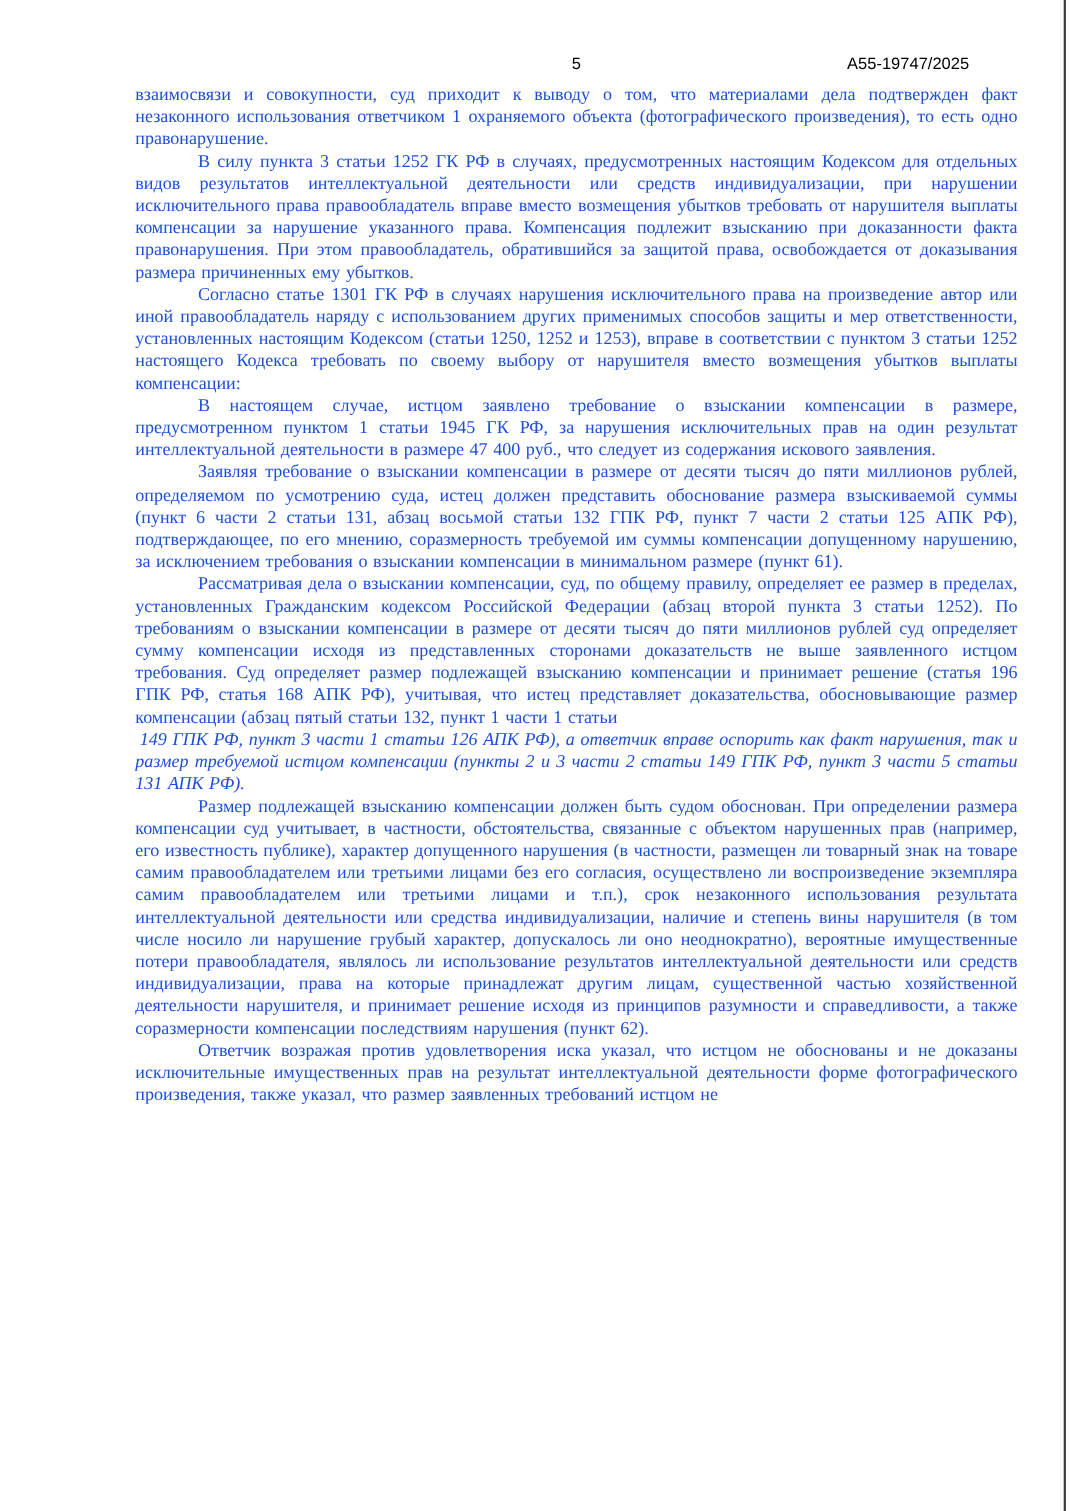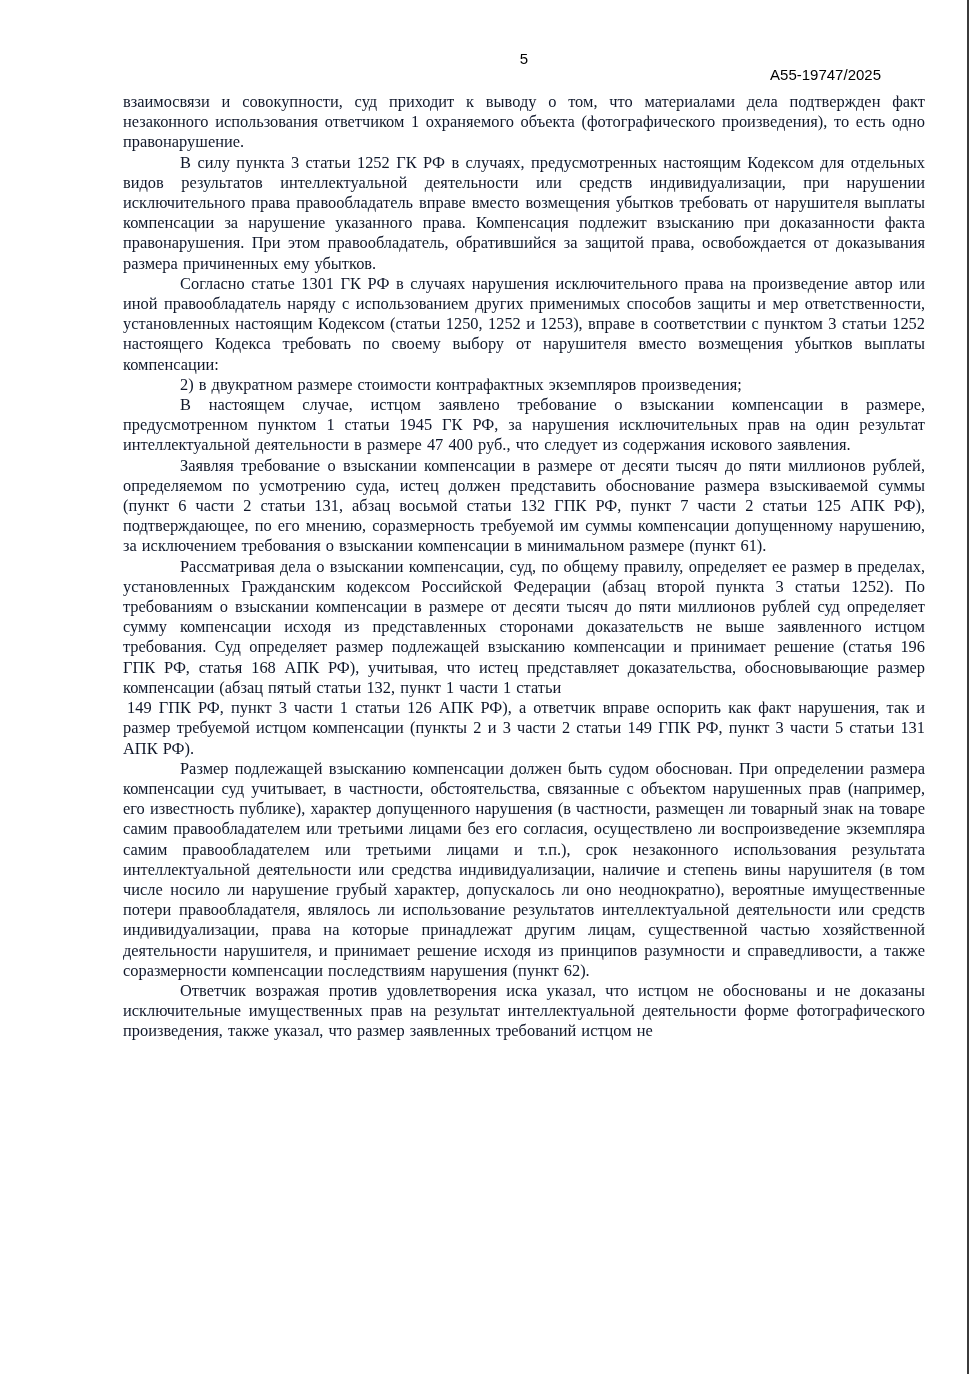--- a/index.html
+++ b/index.html
@@ -30,55 +30,54 @@
     color: #000000;
   }
   .page-number {
     position: absolute;
     left: 0; right: 0;
     text-align: center;
   }
   .case-number {
     position: absolute;
     right: 44px;
-    top: 16px;
+    top: 0;
     white-space: nowrap;
     margin-left: 16px;
   }
   .document-body {
     position: absolute;
-    top: 92px; left: 123px; width: 802px;
+    top: 76px; left: 123px; width: 802px;
     font-size: 16.4px;
     line-height: 20.2px;
-    color: #0f172a;
+    color: #1d4ed8;
     text-align: justify;
     word-spacing: 1px;
   }
   .document-body p {
     text-indent: 57px;
     margin: 0;
   }
   .document-body p.no-indent { text-indent: 0; }
-  .document-body p.tiny-indent { text-indent: 4px; }
+  .document-body p.tiny-indent { text-indent: 4px; font-style: italic; }
 </style>
 </head>
 <body>
 
 <div class="page">
 
   <div class="page-header">
     <div class="page-number">5</div>
     <div class="case-number">А55-19747/2025</div>
   </div>
 
   <div class="document-body">
     <p class="no-indent">взаимосвязи и совокупности, суд приходит к выводу о том, что материалами дела подтвержден факт незаконного использования ответчиком 1 охраняемого объекта (фотографического произведения), то есть одно правонарушение.</p>
     <p>В силу пункта 3 статьи 1252 ГК РФ в случаях, предусмотренных настоящим Кодексом для отдельных видов результатов интеллектуальной деятельности или средств индивидуализации, при нарушении исключительного права правообладатель вправе вместо возмещения убытков требовать от нарушителя выплаты компенсации за нарушение указанного права. Компенсация подлежит взысканию при доказанности факта правонарушения. При этом правообладатель, обратившийся за защитой права, освобождается от доказывания размера причиненных ему убытков.</p>
     <p>Согласно статье 1301 ГК РФ в случаях нарушения исключительного права на произведение автор или иной правообладатель наряду с использованием других применимых способов защиты и мер ответственности, установленных настоящим Кодексом (статьи 1250, 1252 и 1253), вправе в соответствии с пунктом 3 статьи 1252 настоящего Кодекса требовать по своему выбору от нарушителя вместо возмещения убытков выплаты компенсации:</p>
-    <p>2) в двукратном размере стоимости контрафактных экземпляров произведения;</p>
     <p>В настоящем случае, истцом заявлено требование о взыскании компенсации в размере, предусмотренном пунктом 1 статьи 1945 ГК РФ, за нарушения исключительных прав на один результат интеллектуальной деятельности в размере 47 400 руб., что следует из содержания искового заявления.</p>
     <p>Заявляя требование о взыскании компенсации в размере от десяти тысяч до пяти миллионов рублей, определяемом по усмотрению суда, истец должен представить обоснование размера взыскиваемой суммы (пункт 6 части 2 статьи 131, абзац восьмой статьи 132 ГПК РФ, пункт 7 части 2 статьи 125 АПК РФ), подтверждающее, по его мнению, соразмерность требуемой им суммы компенсации допущенному нарушению, за исключением требования о взыскании компенсации в минимальном размере (пункт 61).</p>
     <p>Рассматривая дела о взыскании компенсации, суд, по общему правилу, определяет ее размер в пределах, установленных Гражданским кодексом Российской Федерации (абзац второй пункта 3 статьи 1252). По требованиям о взыскании компенсации в размере от десяти тысяч до пяти миллионов рублей суд определяет сумму компенсации исходя из представленных сторонами доказательств не выше заявленного истцом требования. Суд определяет размер подлежащей взысканию компенсации и принимает решение (статья 196 ГПК РФ, статья 168 АПК РФ), учитывая, что истец представляет доказательства, обосновывающие размер компенсации (абзац пятый статьи 132, пункт 1 части 1 статьи</p>
     <p class="tiny-indent">149 ГПК РФ, пункт 3 части 1 статьи 126 АПК РФ), а ответчик вправе оспорить как факт нарушения, так и размер требуемой истцом компенсации (пункты 2 и 3 части 2 статьи 149 ГПК РФ, пункт 3 части 5 статьи 131 АПК РФ).</p>
     <p>Размер подлежащей взысканию компенсации должен быть судом обоснован. При определении размера компенсации суд учитывает, в частности, обстоятельства, связанные с объектом нарушенных прав (например, его известность публике), характер допущенного нарушения (в частности, размещен ли товарный знак на товаре самим правообладателем или третьими лицами без его согласия, осуществлено ли воспроизведение экземпляра самим правообладателем или третьими лицами и т.п.), срок незаконного использования результата интеллектуальной деятельности или средства индивидуализации, наличие и степень вины нарушителя (в том числе носило ли нарушение грубый характер, допускалось ли оно неоднократно), вероятные имущественные потери правообладателя, являлось ли использование результатов интеллектуальной деятельности или средств индивидуализации, права на которые принадлежат другим лицам, существенной частью хозяйственной деятельности нарушителя, и принимает решение исходя из принципов разумности и справедливости, а также соразмерности компенсации последствиям нарушения (пункт 62).</p>
     <p>Ответчик возражая против удовлетворения иска указал, что истцом не обоснованы и не доказаны исключительные имущественных прав на результат интеллектуальной деятельности форме фотографического произведения, также указал, что размер заявленных требований истцом не</p>
   </div>
 
   <div class="scan-edge-right"></div>
 

